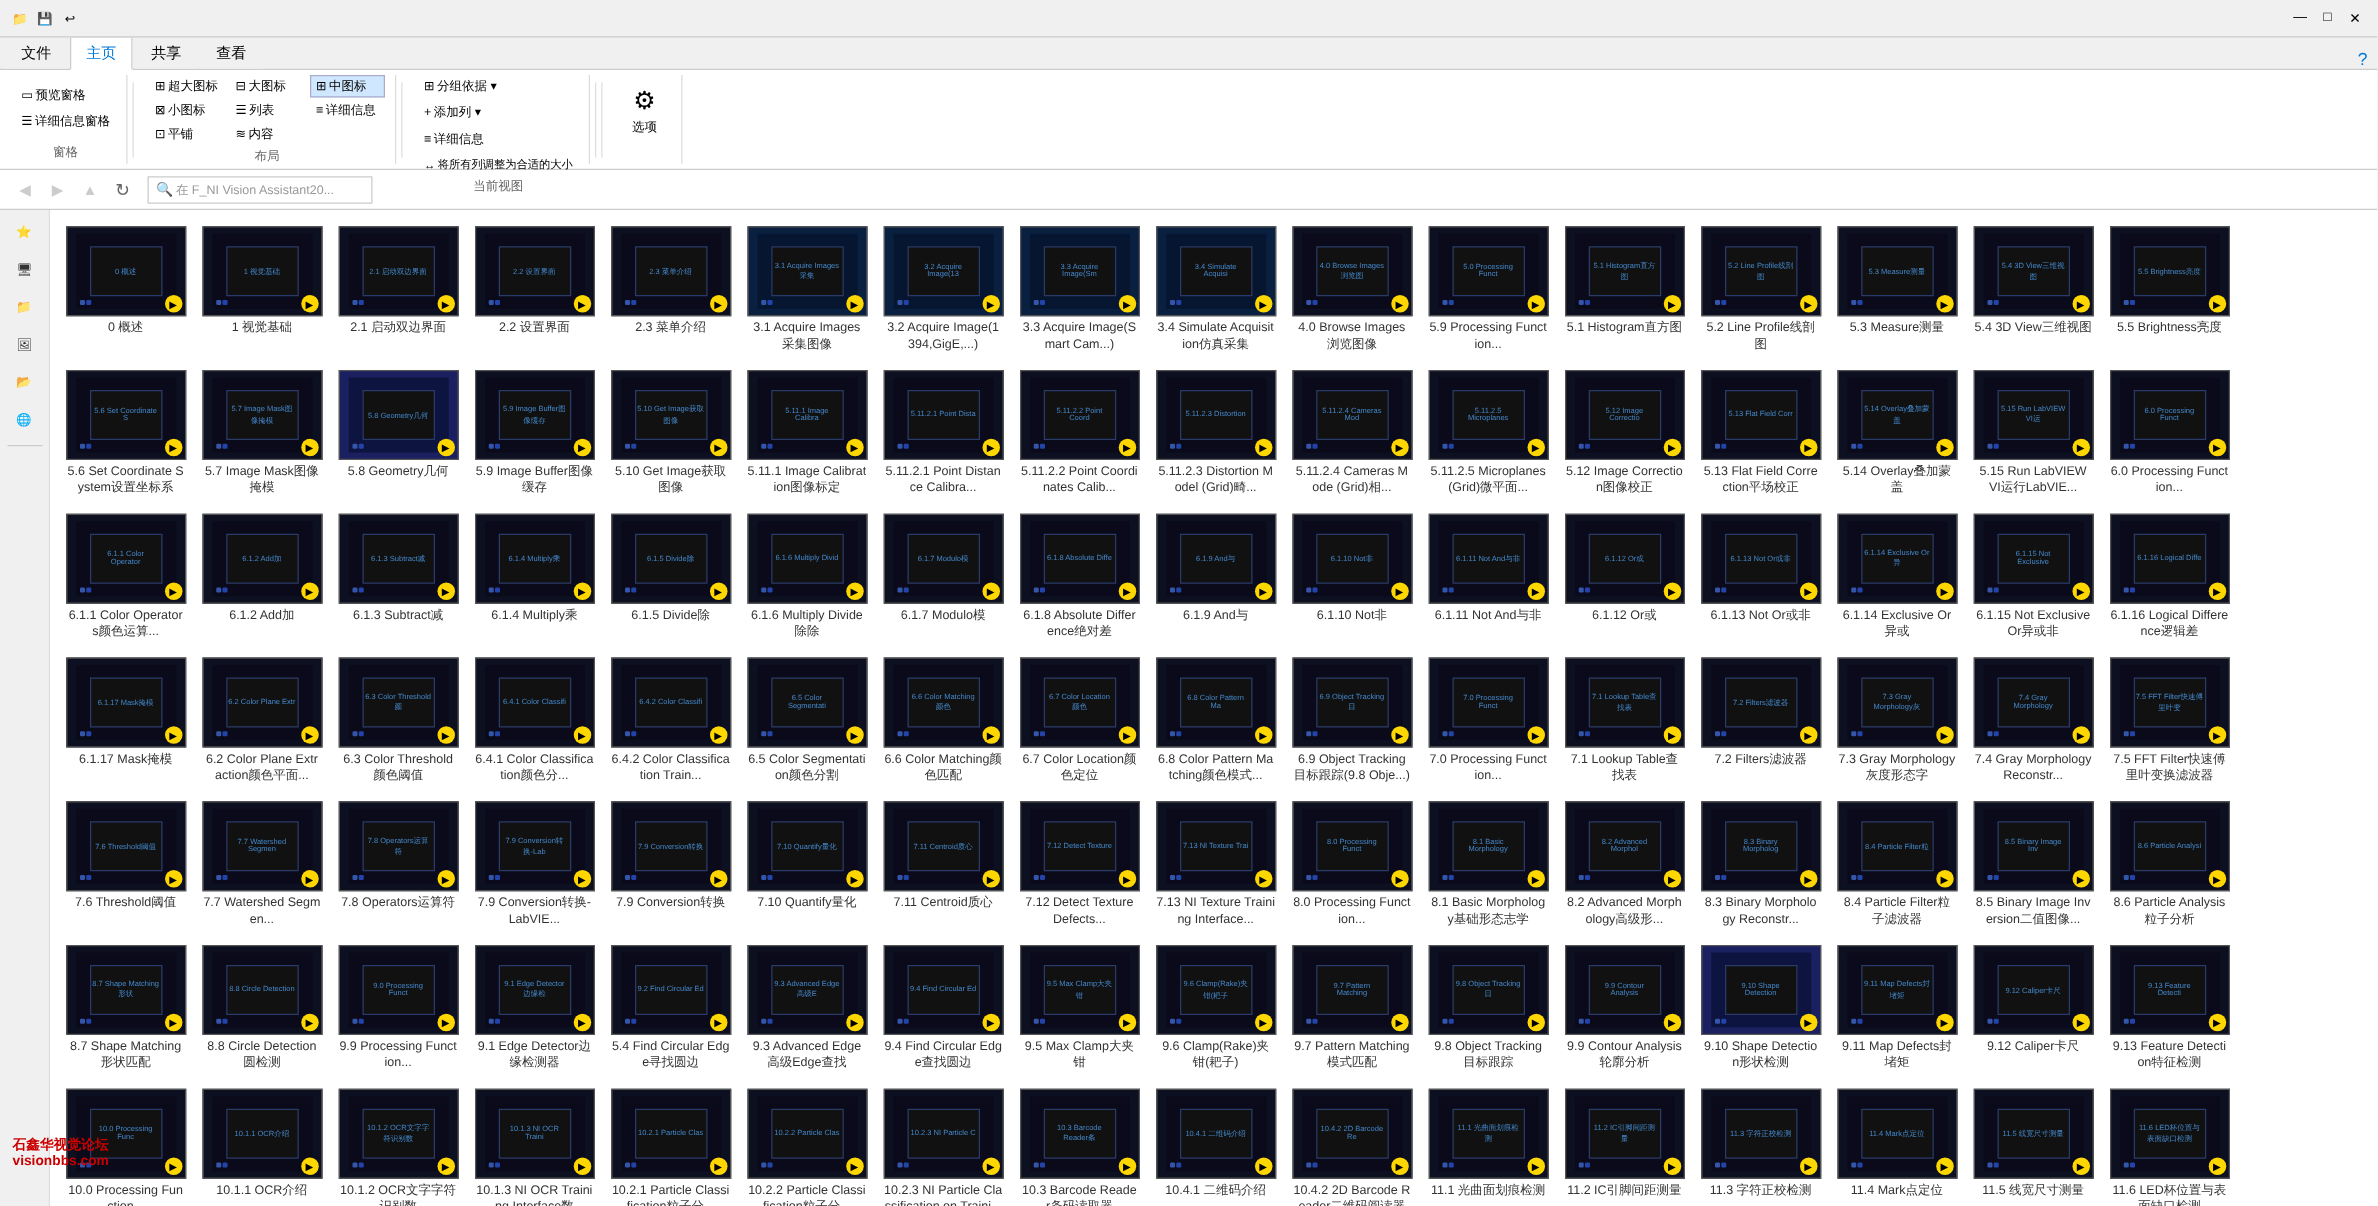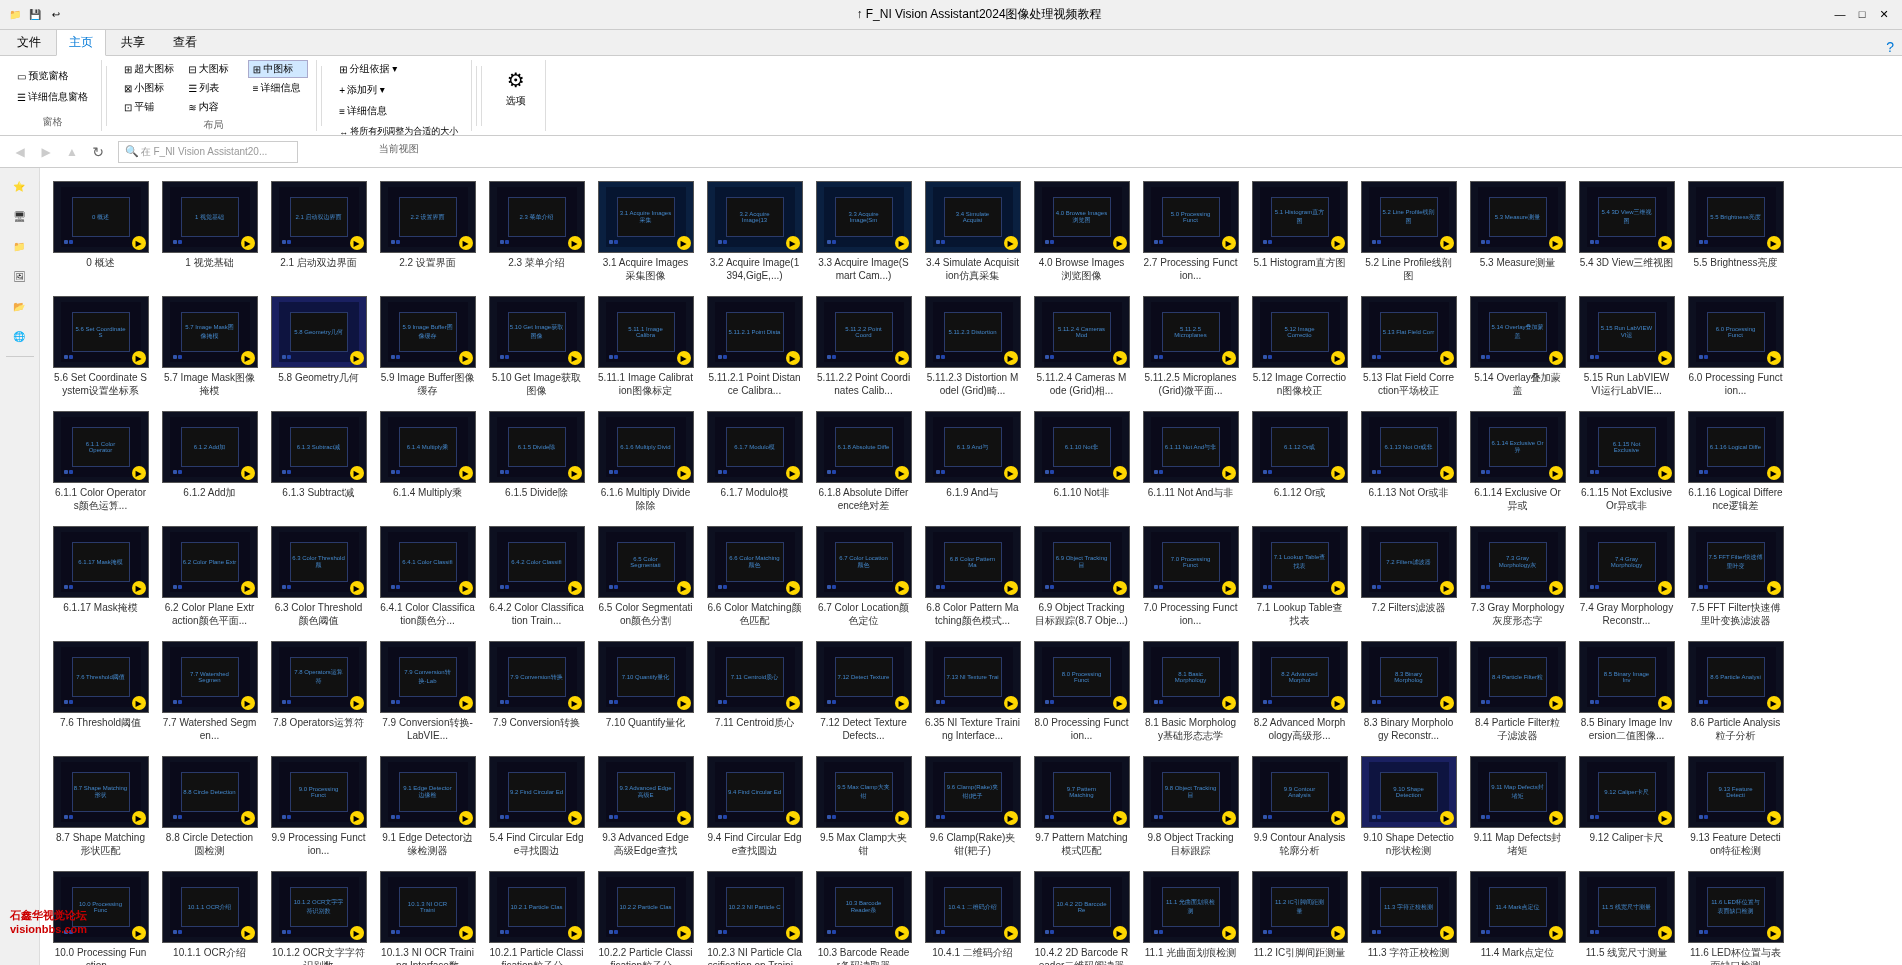--- a/index.html
+++ b/index.html
@@ -280,21 +280,20 @@
   </style>
 </head>
 <body>
 
 <div class="title-bar">
   <div class="title-bar-icons">
     <div class="title-bar-icon">📁</div>
     <div class="title-bar-icon">💾</div>
     <div class="title-bar-icon">↩</div>
   </div>
-  <div class="title-bar-text">↑ F_NI Vision Assistant2024图像处理视频教程</div>
   <div class="window-controls">
     <div class="win-btn">—</div>
     <div class="win-btn">□</div>
     <div class="win-btn close">✕</div>
   </div>
 </div>
 
 <div class="ribbon-tabs">
   <div class="ribbon-tab">文件</div>
   <div class="ribbon-tab active">主页</div>
@@ -578,21 +577,21 @@
       <div style="font-size:6px;color:#4488cc;text-align:center;padding:1px;">5.0 Processing Funct</div>
     </div>
     <div style="position:absolute;bottom:1px;left:1px;display:flex;gap:1px;">
       <div style="width:4px;height:4px;background:#3355aa;border-radius:1px;"></div>
       <div style="width:4px;height:4px;background:#2244aa;border-radius:1px;"></div>
     </div>
   </div>
             </div>
             <div class="file-thumb-play">▶</div>
           </div>
-          <div class="file-name">2.7 Processing Function...</div>
+          <div class="file-name">5.9 Processing Function...</div>
         </div>
         <div class="file-item">
           <div class="file-thumbnail" style="background: rgb(13, 16, 32);">
             <div class="file-thumb-inner" style="background: rgb(10, 10, 26);">
               <div style="width:100%;height:100%;display:flex;flex-direction:column;align-items:center;justify-content:center;position:relative;">
     <div style="width:58px;height:40px;background:#111;border:1px solid #2a3a6a;display:flex;align-items:center;justify-content:center;overflow:hidden;">
       <div style="font-size:6px;color:#4488cc;text-align:center;padding:1px;">5.1 Histogram直方图</div>
     </div>
     <div style="position:absolute;bottom:1px;left:1px;display:flex;gap:1px;">
       <div style="width:4px;height:4px;background:#3355aa;border-radius:1px;"></div>
@@ -1377,21 +1376,21 @@
       <div style="font-size:6px;color:#4488cc;text-align:center;padding:1px;">6.9 Object Tracking目</div>
     </div>
     <div style="position:absolute;bottom:1px;left:1px;display:flex;gap:1px;">
       <div style="width:4px;height:4px;background:#3355aa;border-radius:1px;"></div>
       <div style="width:4px;height:4px;background:#2244aa;border-radius:1px;"></div>
     </div>
   </div>
             </div>
             <div class="file-thumb-play">▶</div>
           </div>
-          <div class="file-name">6.9 Object Tracking目标跟踪(8.7 Obje...)</div>
+          <div class="file-name">6.9 Object Tracking目标跟踪(9.8 Obje...)</div>
         </div>
         <div class="file-item">
           <div class="file-thumbnail" style="background: rgb(13, 16, 32);">
             <div class="file-thumb-inner" style="background: rgb(10, 10, 26);">
               <div style="width:100%;height:100%;display:flex;flex-direction:column;align-items:center;justify-content:center;position:relative;">
     <div style="width:58px;height:40px;background:#111;border:1px solid #2a3a6a;display:flex;align-items:center;justify-content:center;overflow:hidden;">
       <div style="font-size:6px;color:#4488cc;text-align:center;padding:1px;">7.0 Processing Funct</div>
     </div>
     <div style="position:absolute;bottom:1px;left:1px;display:flex;gap:1px;">
       <div style="width:4px;height:4px;background:#3355aa;border-radius:1px;"></div>
@@ -1632,21 +1631,21 @@
       <div style="font-size:6px;color:#4488cc;text-align:center;padding:1px;">7.13 NI Texture Trai</div>
     </div>
     <div style="position:absolute;bottom:1px;left:1px;display:flex;gap:1px;">
       <div style="width:4px;height:4px;background:#3355aa;border-radius:1px;"></div>
       <div style="width:4px;height:4px;background:#2244aa;border-radius:1px;"></div>
     </div>
   </div>
             </div>
             <div class="file-thumb-play">▶</div>
           </div>
-          <div class="file-name">6.35 NI Texture Training Interface...</div>
+          <div class="file-name">7.13 NI Texture Training Interface...</div>
         </div>
         <div class="file-item">
           <div class="file-thumbnail" style="background: rgb(13, 16, 32);">
             <div class="file-thumb-inner" style="background: rgb(10, 10, 26);">
               <div style="width:100%;height:100%;display:flex;flex-direction:column;align-items:center;justify-content:center;position:relative;">
     <div style="width:58px;height:40px;background:#111;border:1px solid #2a3a6a;display:flex;align-items:center;justify-content:center;overflow:hidden;">
       <div style="font-size:6px;color:#4488cc;text-align:center;padding:1px;">8.0 Processing Funct</div>
     </div>
     <div style="position:absolute;bottom:1px;left:1px;display:flex;gap:1px;">
       <div style="width:4px;height:4px;background:#3355aa;border-radius:1px;"></div>

